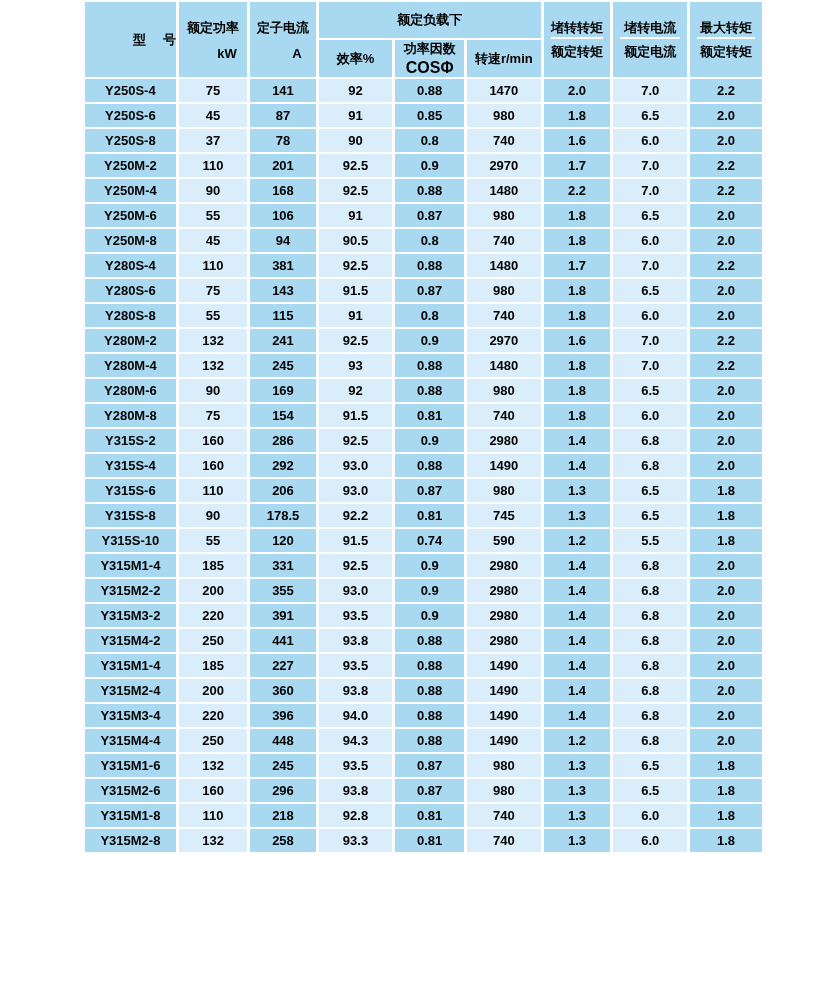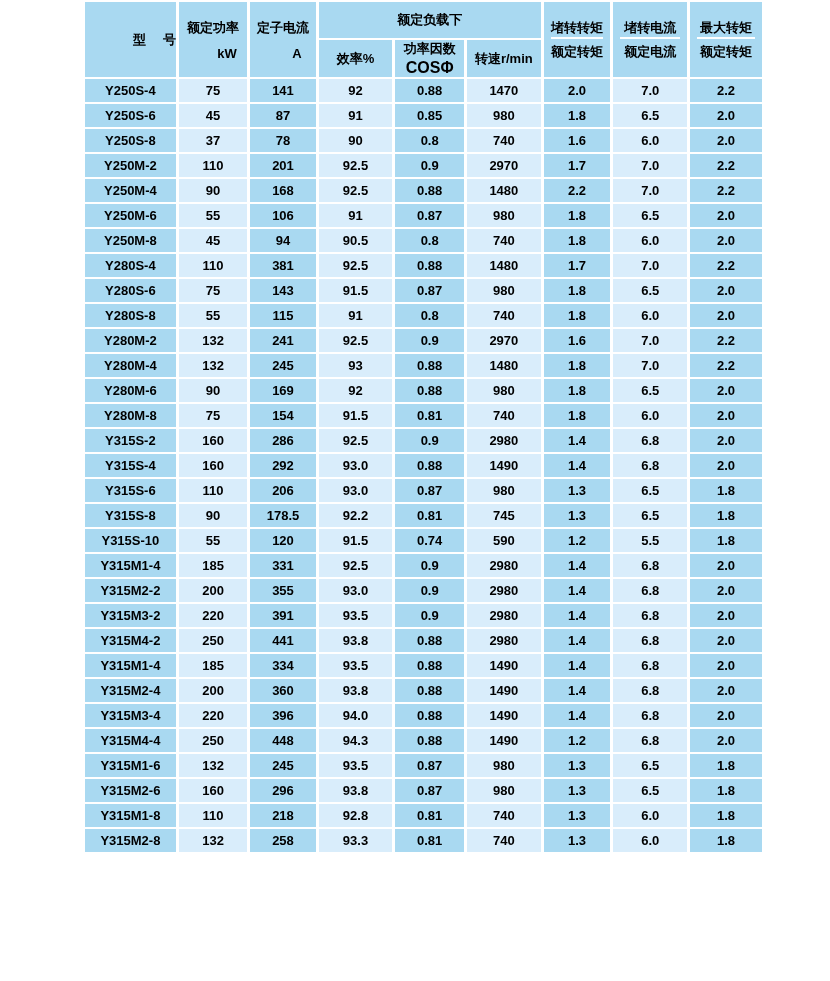--- a/index.html
+++ b/index.html
@@ -356,21 +356,21 @@
           <td class="light">93.8</td>
           <td class="dark">0.88</td>
           <td class="light">2980</td>
           <td class="dark">1.4</td>
           <td class="light">6.8</td>
           <td class="dark">2.0</td>
         </tr>
         <tr>
           <td class="dark">Y315M1-4</td>
           <td class="light">185</td>
-          <td class="dark">334</td>
+          <td class="dark">227</td>
           <td class="light">93.5</td>
           <td class="dark">0.88</td>
           <td class="light">1490</td>
           <td class="dark">1.4</td>
           <td class="light">6.8</td>
           <td class="dark">2.0</td>
         </tr>
         <tr>
           <td class="dark">Y315M2-4</td>
           <td class="light">200</td>

